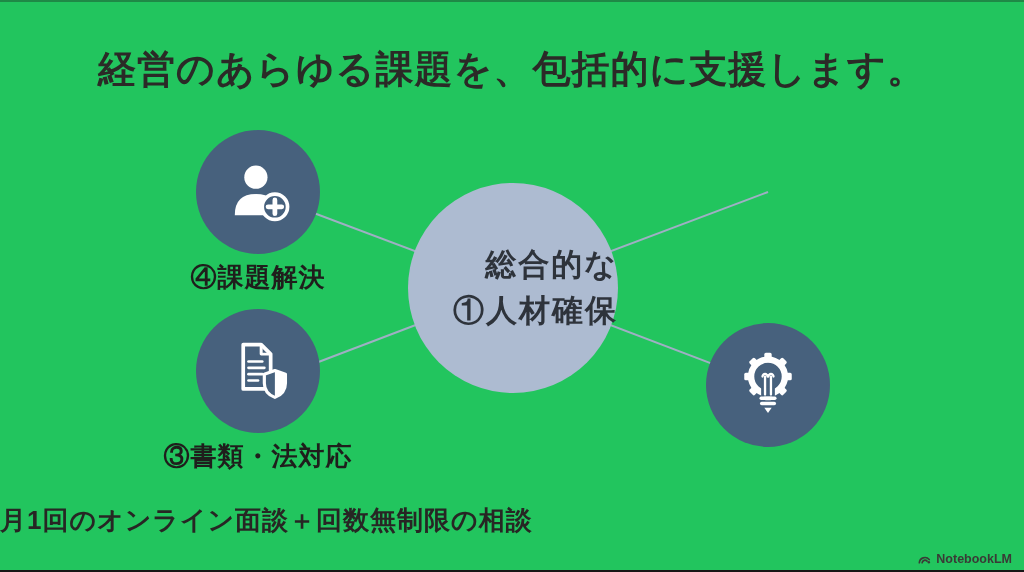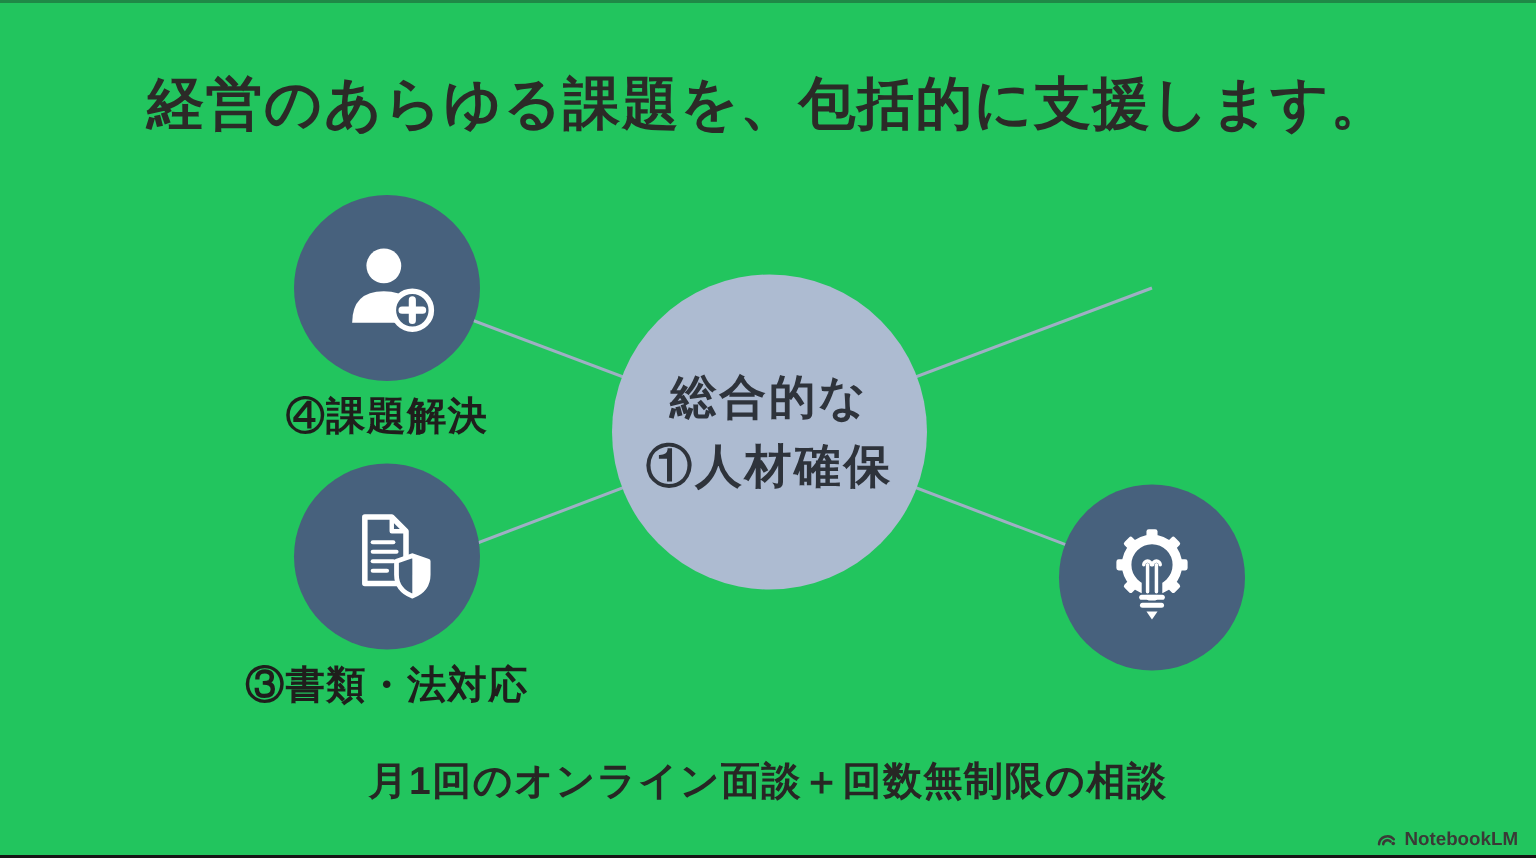--- a/index.html
+++ b/index.html
@@ -36,21 +36,21 @@
   }
 
   .center-circle {
     position: absolute;
     left: 408px; top: 183px;
     width: 210px; height: 210px;
     border-radius: 50%;
     background: #adbbd1;
     display: flex;
     flex-direction: column;
-    align-items: center;
+    align-items: flex-end;
     justify-content: center;
     z-index: 2;
     color: #2e333b;
     font-size: 31px;
     font-weight: 800;
     line-height: 1.5;
     letter-spacing: 2px;
     text-align: center;
   }
 
@@ -82,21 +82,20 @@
     font-size: 26px;
     font-weight: 800;
     color: #1f1e1c;
     letter-spacing: 1px;
     white-space: nowrap;
   }
 
   .footer-note {
     position: absolute;
     top: 503px; left: 0; right: 0;
-    text-align: center;
     font-size: 26px;
     font-weight: 800;
     color: #272624;
     letter-spacing: 1px;
     z-index: 2;
   }
 
   .watermark {
     position: absolute;
     right: 12px; bottom: 5px;

